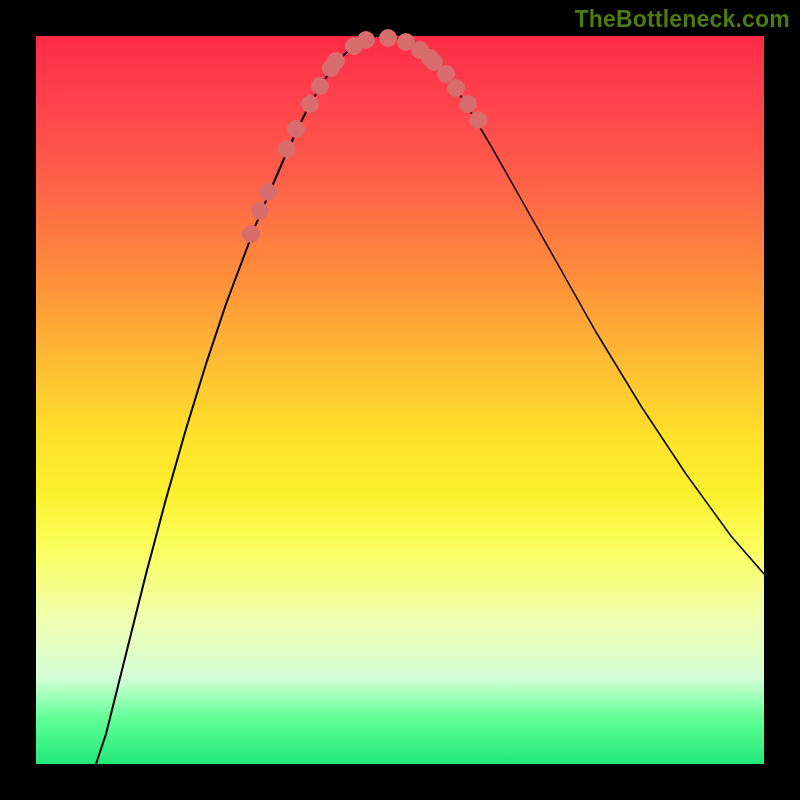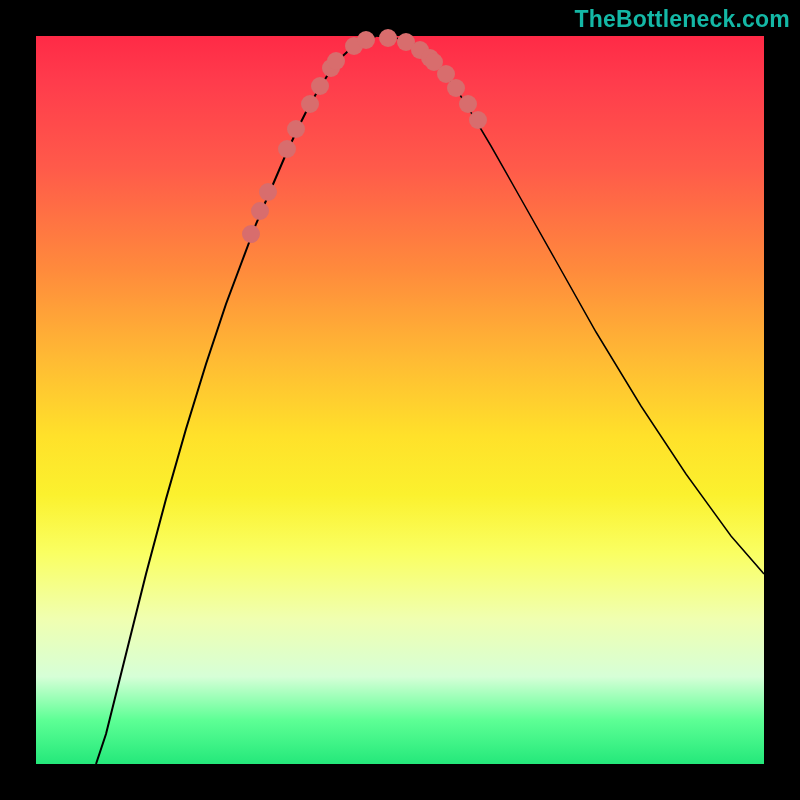--- a/index.html
+++ b/index.html
@@ -44,21 +44,21 @@
       #24e87a 100%
     );
   }
   .watermark {
     position: absolute;
     top: 6px;
     right: 10px;
     font-family: Arial, Helvetica, sans-serif;
     font-size: 23px;
     font-weight: 600;
-    color: #14b8a6;
+    color: #4d7c0f;
     letter-spacing: 0.2px;
   }
   svg.curve {
     position: absolute;
     inset: 0;
     width: 100%;
     height: 100%;
     overflow: visible;
   }
   .line {

